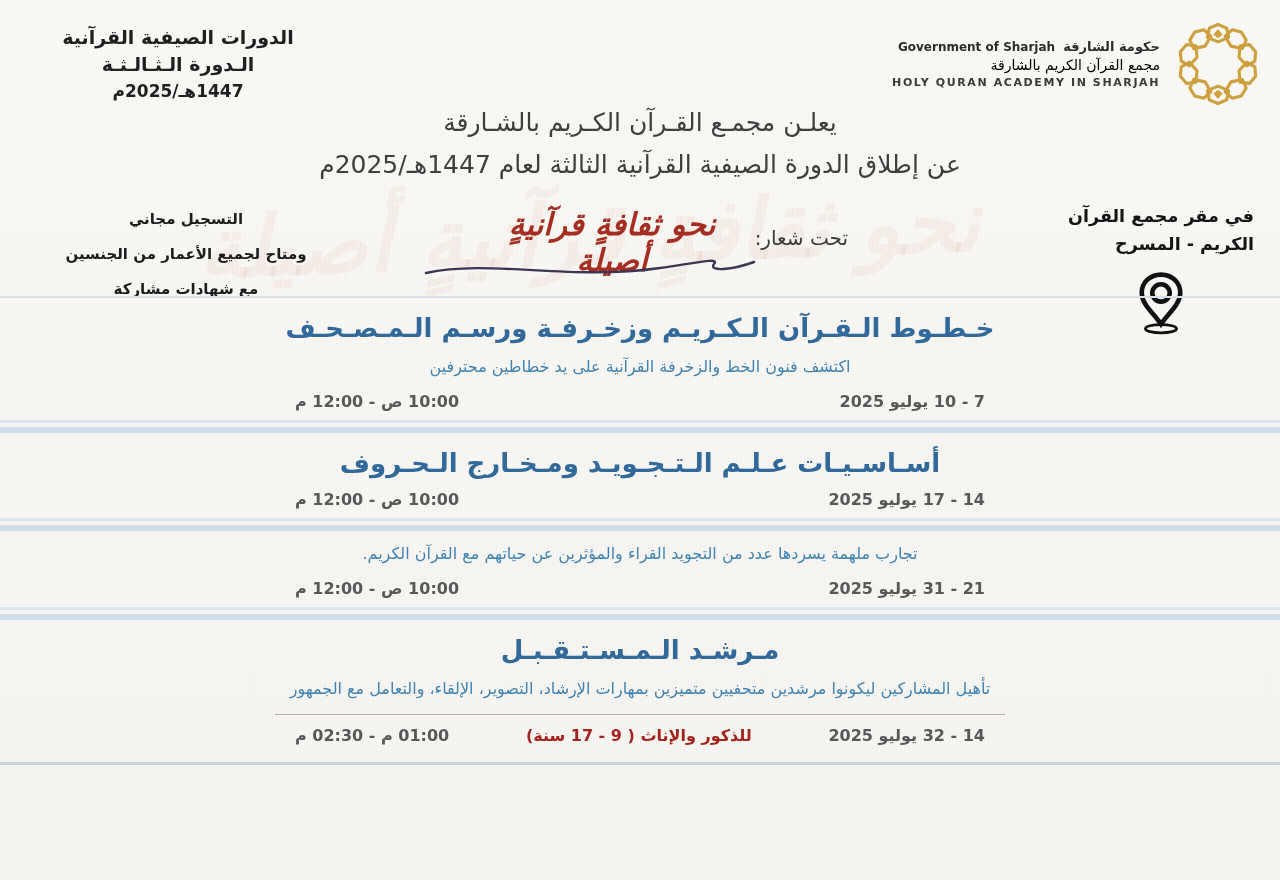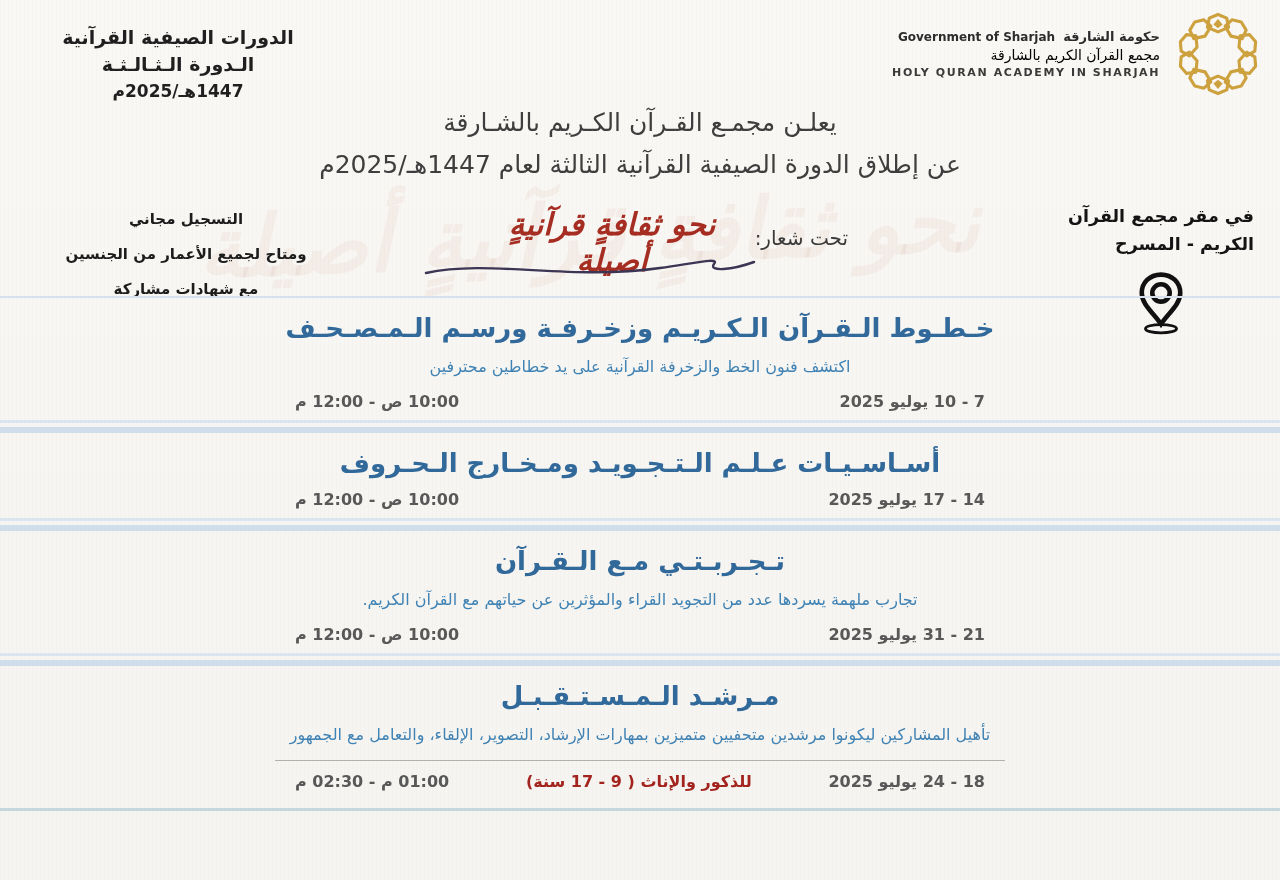--- a/index.html
+++ b/index.html
@@ -20,21 +20,21 @@
   
   .badge {
     position: absolute; left: 52px; top: 24px; width: 252px;
     direction: rtl; text-align: center;
     font-weight: bold; color: #1f1f1f;
   }
   .badge .l1 { font-size: 19px; line-height: 27px; }
   .badge .l2 { font-size: 19px; line-height: 27px; letter-spacing: 1px; }
   .badge .l3 { font-size: 17px; line-height: 26px; }
 
-  .logo { position: absolute; right: 16px; top: 8px; display: flex; align-items: center; gap: 12px; }
+  .logo { position: absolute; right: 16px; top: 18px; display: flex; align-items: center; gap: 12px; }
   .logo-text { display: flex; flex-direction: column; align-items: flex-end; gap: 3px; }
   .logo-gov { display: flex; align-items: baseline; gap: 8px; direction: ltr; }
   .logo-gov .en { font-size: 12px; font-weight: bold; color: #2c2c2c; }
   .logo-gov .ar { font-size: 13px; font-weight: bold; color: #2c2c2c; direction: rtl; }
   .logo-name-ar { font-size: 14px; font-weight: normal; color: #000000; direction: rtl; }
   .logo-name-en { font-size: 11px; font-weight: bold; letter-spacing: 1.6px; color: #3a3a3a; }
 
   
   .announce {
     position: absolute; top: 102px; left: 0; width: 100%;
@@ -199,33 +199,32 @@
   <section class="course">
     <h2>أسـاسـيـات عـلـم الـتـجـويـد ومـخـارج الـحـروف</h2>
     <div class="meta">
       <span class="date">14 - 17 يوليو 2025</span>
       <span class="time">10:00 ص - 12:00 م</span>
     </div>
   </section>
   <div class="divider-double"></div>
 
   <section class="course">
-    <h2>تـجـربـتـي مـع الـقـرآن</h2>
     <p class="sub">تجارب ملهمة يسردها عدد من التجويد القراء والمؤثرين عن حياتهم مع القرآن الكريم.</p>
     <div class="meta">
       <span class="date">21 - 31 يوليو 2025</span>
       <span class="time">10:00 ص - 12:00 م</span>
     </div>
   </section>
   <div class="divider-double"></div>
 
   <section class="course">
     <h2>مـرشـد الـمـسـتـقـبـل</h2>
     <p class="sub">تأهيل المشاركين ليكونوا مرشدين متحفيين متميزين بمهارات الإرشاد، التصوير، الإلقاء، والتعامل مع الجمهور</p>
     <div class="rule4"></div>
     <div class="meta">
-      <span class="date">18 - 24 يوليو 2025</span>
+      <span class="date">14 - 32 يوليو 2025</span>
       <span class="aud">للذكور والإناث ( 9 - 17 سنة)</span>
       <span class="time">01:00 م - 02:30 م</span>
     </div>
   </section>
   <div class="divider-final"></div>
 </div>
 
 </body></html>

